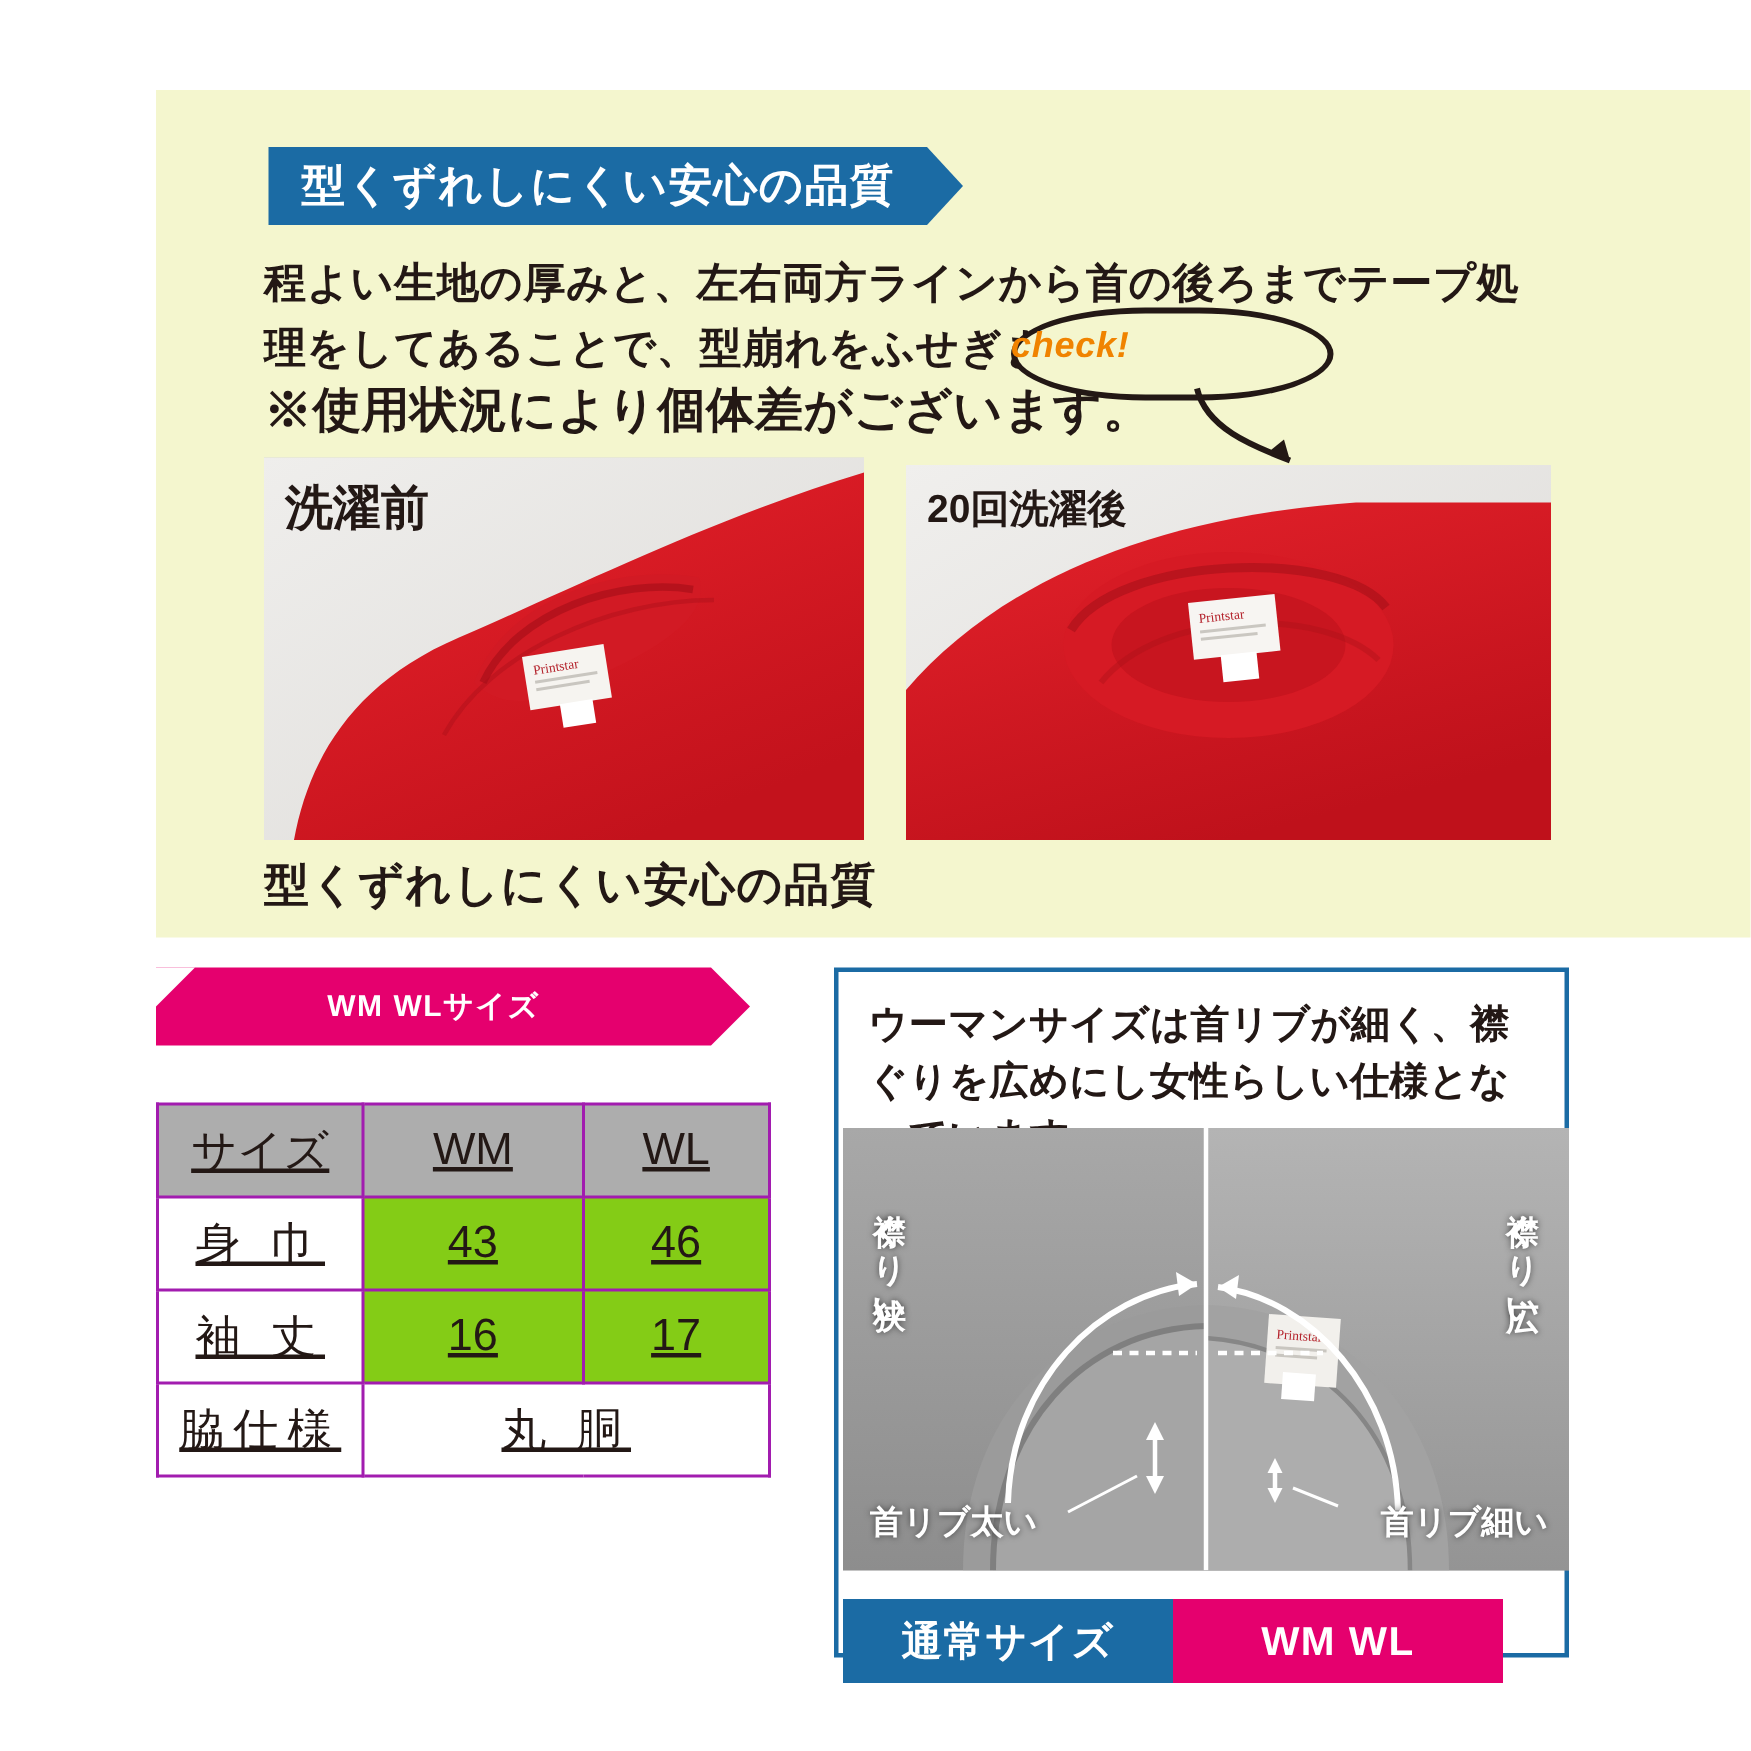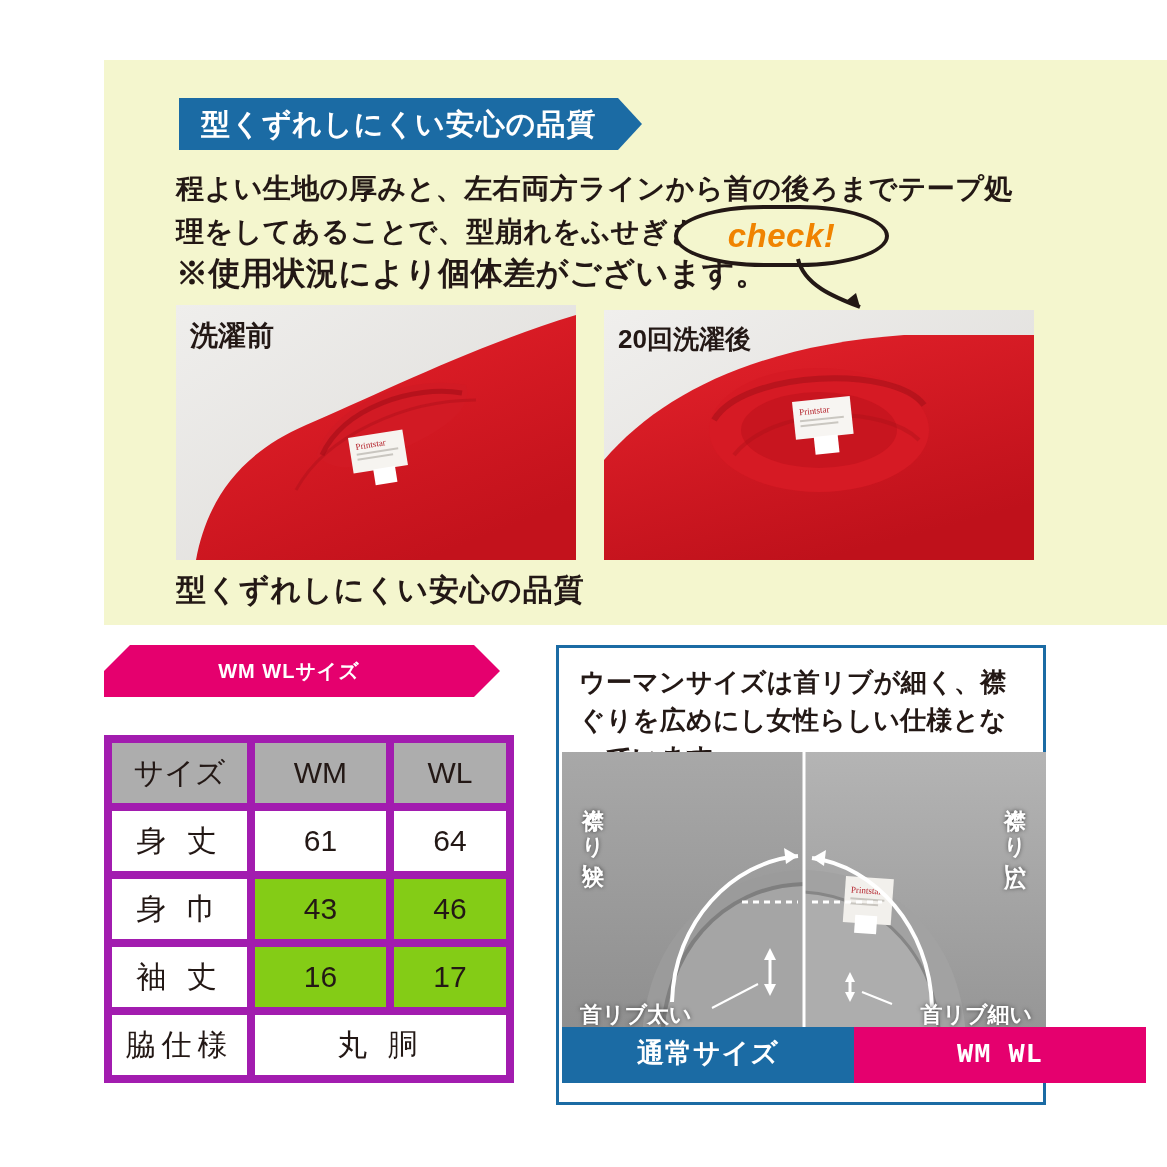--- a/index.html
+++ b/index.html
@@ -90,22 +90,21 @@
     border: 4px solid #231815;
     border-radius: 50%/60%;
     background: #f4f6ce;
     box-sizing: border-box;
   }
   .check-balloon .label {
     position: absolute;
     left: 0;
     top: 12px;
     width: 215px;
-    text-align: center;
-    font-size: 33px;
+    font-size: 24px;
     font-weight: bold;
     font-style: italic;
     color: #f08300;
     letter-spacing: 0.5px;
   }
   .check-balloon .tail {
     position: absolute;
     left: 120px;
     top: 52px;
   }
@@ -116,21 +115,21 @@
     overflow: hidden;
     background: #d9d9d9;
   }
   .photo-1 { left: 72px;  top: 245px; width: 400px; height: 255px; }
   .photo-2 { left: 500px; top: 250px; width: 430px; height: 250px; }
 
   .photo-caption {
     position: absolute;
     left: 14px;
     top: 12px;
-    font-size: 28px;
+    font-size: 32px;
     font-weight: bold;
     color: #231815;
     z-index: 5;
   }
   .photo-2 .photo-caption { font-size: 26px; }
 
   .bottom-caption {
     position: absolute;
     left: 72px;
     top: 510px;
@@ -191,27 +190,28 @@
 
   
   .size-table {
     position: absolute;
     left: 104px;
     top: 735px;
     border-collapse: collapse;
     width: 410px;
   }
   .size-table td, .size-table th {
-    border: 8px solid #a21caf;
+    border: 2px solid #a21caf;
     height: 60px;
     text-align: center;
     font-size: 30px;
     font-weight: normal;
     color: #231815;
     padding: 0;
+    text-decoration: underline;
   }
   .size-table .hdr-row td { background: #adadad; }
   .size-table .rowlabel { background: #ffffff; letter-spacing: 6px; }
   .size-table .val { background: #84cc16; }
   .size-table .val-white { background: #ffffff; }
   .size-table .wide { background: #ffffff; letter-spacing: 6px; }
   .size-table td:first-child { width: 135px; }
 
   
   .woman-block {
@@ -240,25 +240,24 @@
     left: 3px;
     top: 104px;
     width: 484px;
     height: 295px;
     overflow: hidden;
     background: #9a9a9a;
   }
   .woman-labels {
     position: absolute;
     left: 3px;
-    top: 379px;
-    width: 584px;
+    top: 418px;
+    width: 440px;
     height: 56px;
     display: flex;
-    font-family: Liberation Mono, monospace;
   }
   .woman-labels div {
     flex: 1;
     text-align: center;
     line-height: 56px;
     font-size: 27px;
     font-weight: bold;
     color: #ffffff;
     letter-spacing: 1px;
   }
@@ -355,25 +354,20 @@
 
 <div class="pink-ribbon">WM WLサイズ</div>
 <div class="pink-ribbon-left-notch"></div>
 
 <table class="size-table">
   <tbody>
     <tr class="hdr-row">
       <td>サイズ</td>
       <td>WM</td>
       <td>WL</td>
-    </tr>
-    <tr>
-      <td class="rowlabel">身 丈</td>
-      <td class="val-white">61</td>
-      <td class="val-white">64</td>
     </tr>
     <tr>
       <td class="rowlabel">身 巾</td>
       <td class="val">43</td>
       <td class="val">46</td>
     </tr>
     <tr>
       <td class="rowlabel">袖 丈</td>
       <td class="val">16</td>
       <td class="val">17</td>

